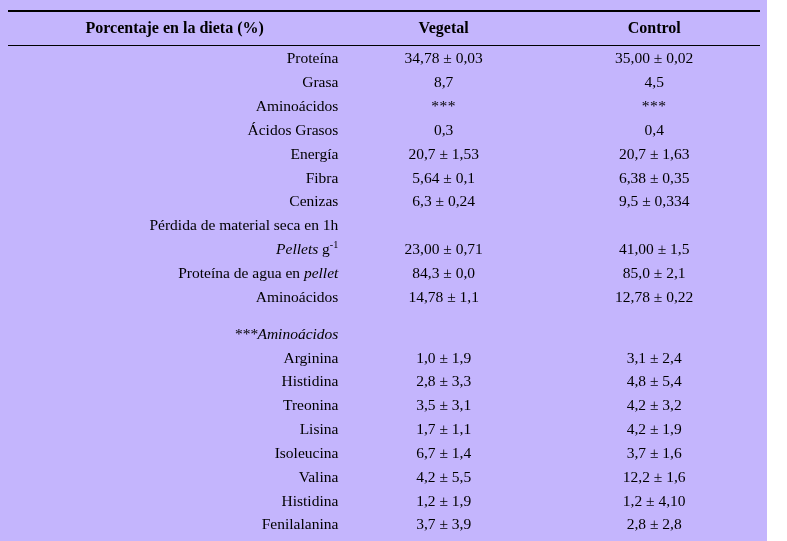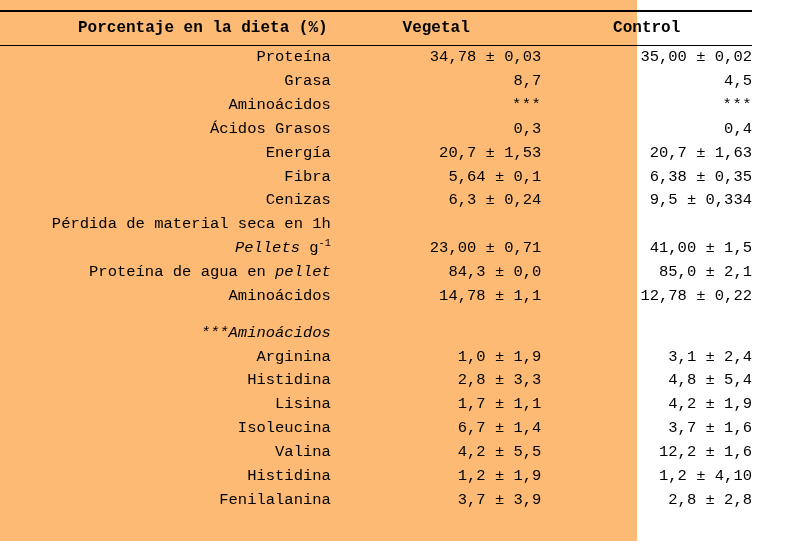--- a/index.html
+++ b/index.html
@@ -9,25 +9,24 @@
   }
   body {
     width: 787px;
     height: 541px;
     font-family: "Liberation Serif", serif;
     color: #000000;
     overflow: hidden;
   }
   .page {
     position: relative;
-    width: 637px;
+    width: 767px;
     height: 541px;
     box-sizing: border-box;
-    background: #fdba74;
-    font-family: Liberation Mono, monospace;
+    background: #c4b5fd;
   }
   table.data-table {
     width: 752px;
     margin: 0 auto;
     border-collapse: collapse;
     table-layout: fixed;
     font-size: 15.5px;
   }
   table.data-table col.c-label { width: 44%; }
   table.data-table col.c-veg   { width: 28%; }
@@ -63,21 +62,21 @@
   }
   td.label {
     text-align: right;
     padding-left: 22px;
     white-space: nowrap;
   }
   td.label.indent {
     padding-left: 82px;
   }
   td.num {
-    text-align: right;
+    text-align: center;
     white-space: nowrap;
     margin-top: 19px;
   }
   .ital { font-style: italic; }
   sup { font-size: 0.66em; vertical-align: super; line-height: 0; }
   .spacer-row td {
     height: 13px;
     padding: 0;
     font-size: 0;
     line-height: 0;
@@ -183,20 +182,25 @@
         <td class="label indent">Arginina</td>
         <td class="num">1,0 ± 1,9</td>
         <td class="num">3,1 ± 2,4</td>
       </tr>
       <tr>
         <td class="label indent">Histidina</td>
         <td class="num">2,8 ± 3,3</td>
         <td class="num">4,8 ± 5,4</td>
       </tr>
       <tr>
+        <td class="label indent">Treonina</td>
+        <td class="num">3,5 ± 3,1</td>
+        <td class="num">4,2 ± 3,2</td>
+      </tr>
+      <tr>
         <td class="label indent">Lisina</td>
         <td class="num">1,7 ± 1,1</td>
         <td class="num">4,2 ± 1,9</td>
       </tr>
       <tr>
         <td class="label indent">Isoleucina</td>
         <td class="num">6,7 ± 1,4</td>
         <td class="num">3,7 ± 1,6</td>
       </tr>
       <tr>

